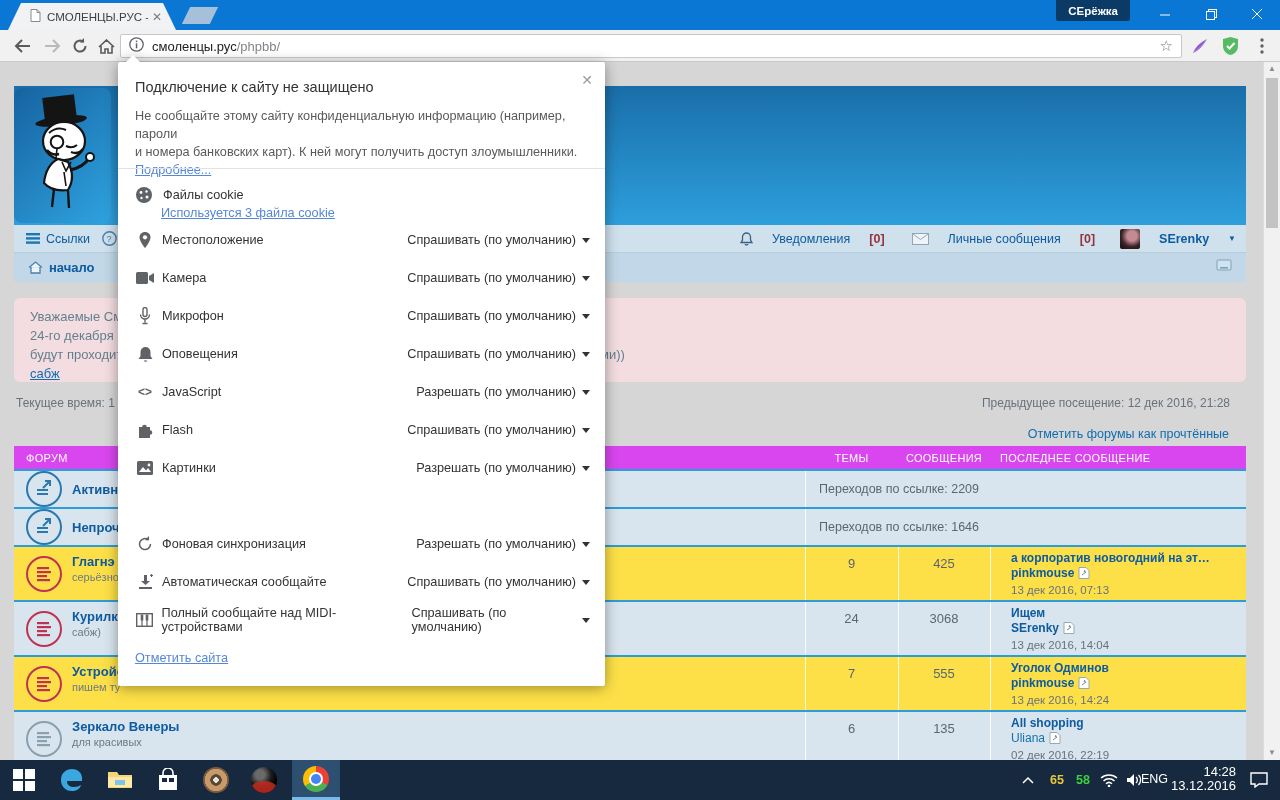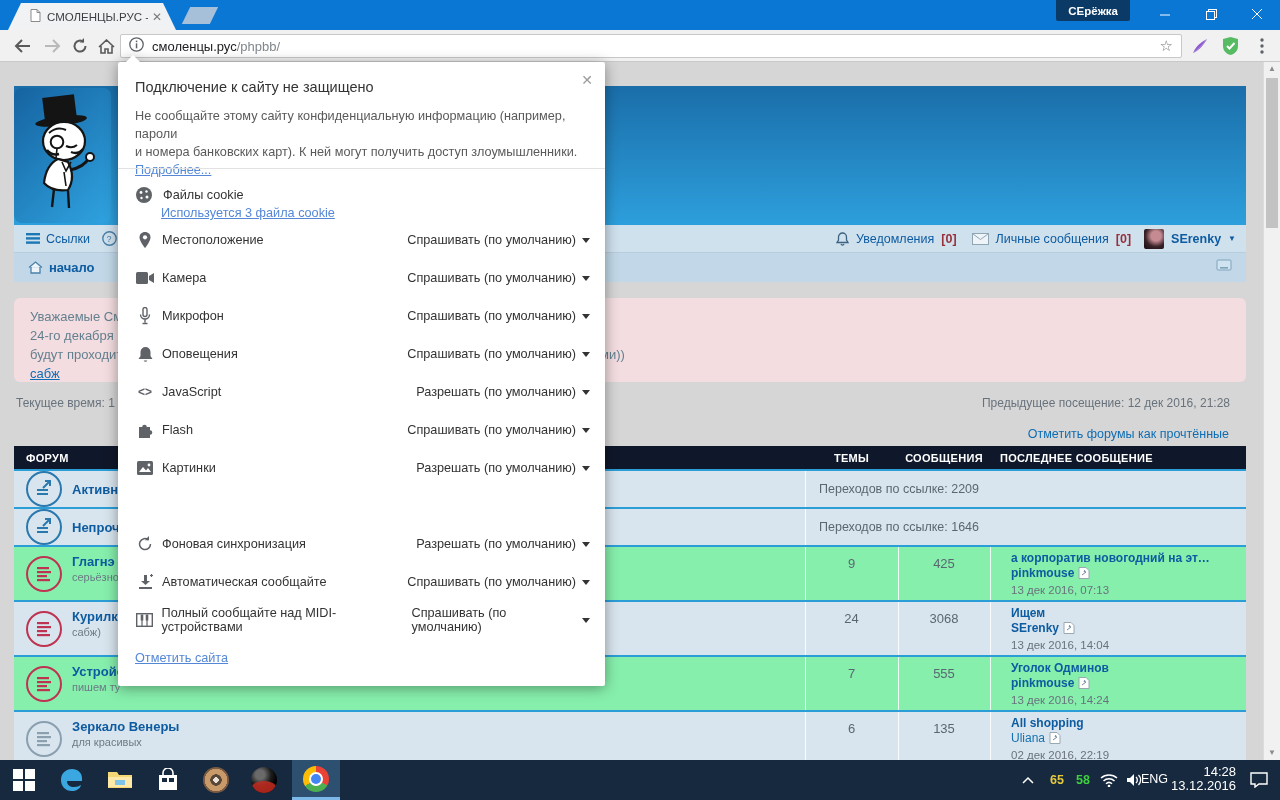--- a/index.html
+++ b/index.html
@@ -53,46 +53,46 @@
   .logo{position:absolute;left:0;top:2px;width:97px;height:135px;border-radius:8px;
         background:linear-gradient(135deg,#1563a0,#2fa3e0)}
   .search-wrap{position:absolute;right:38px;top:42px;display:flex;height:28px}
   .search-input{width:150px;height:28px;border:1px solid #fff;border-radius:3px 0 0 3px;padding:0 8px;font-size:12.5px;
         font-family:"Liberation Sans",sans-serif;color:#555}
   .search-btn{width:29px;height:28px;background:#fff;border-left:1px solid #e0e0e0;display:flex;align-items:center;justify-content:center}
   .search-btn.last{border-radius:0 3px 3px 0}
   .navbar{position:absolute;left:14px;top:162px;width:1232px;height:28px;background:#d0e1ee;border-bottom:1px solid #b6cddd;
         display:flex;align-items:center;font-size:12.5px;color:#0d5ba0}
   .nav-left{display:flex;align-items:center;margin-left:12px;gap:6px}
-  .nav-right{display:flex;align-items:center;margin-left:auto;margin-right:10px;gap:7px}
+  .nav-right{display:flex;align-items:center;margin-left:auto;margin-right:10px;gap:19px}
   .count{font-weight:bold;color:#96313b}
   .uname{font-weight:bold}
   .crumbbar{position:absolute;left:14px;top:190px;width:1232px;height:29px;background:#c2d8e8;display:flex;align-items:center}
   .crumb-home{display:flex;align-items:center;gap:6px;margin-left:14px;font-size:13px;font-weight:bold;color:#0d5ba0}
   .crumb-right{margin-left:auto;margin-right:14px}
   .notice{position:absolute;left:14px;top:235px;width:1232px;height:84px;background:#f3dde1;border-radius:6px;
         padding:9px 16px;font-size:13px;line-height:19px;color:#64808f}
   .notice a{color:#0e6db3}
   .notice .frag-right{position:absolute;left:586px;top:47px}
   .meta-row{position:absolute;left:16px;top:333px;width:1230px;font-size:12px;color:#68727c}
   .meta-row .right{position:absolute;right:16px;top:0}
   .markread{position:absolute;right:34px;top:364px;font-size:12.5px;color:#0e6db3}
 
   
   .ftable{position:absolute;left:14px;top:383px;width:1232px}
-  .thead{position:relative;height:23px;background:#0f172a;color:#fff;font-size:11px;font-weight:bold;letter-spacing:.3px}
+  .thead{position:relative;height:23px;background:#d946ef;color:#fff;font-size:11px;font-weight:normal;letter-spacing:.3px}
   .thead .h-forum{position:absolute;left:12px;top:6px}
   .thead .h-topics{position:absolute;left:791px;width:93px;top:6px;text-align:center}
   .thead .h-posts{position:absolute;left:884px;width:92px;top:6px;text-align:center}
   .thead .h-last{position:absolute;left:986px;top:6px}
   .frow{position:relative;border-top:2px solid #2b9ed8}
   .frow.h40{height:38px}
   .frow.h57{height:55px}
   .frow.bg-a{background:#d9e5ee}
-  .frow.bg-b{background:#86efac}
+  .frow.bg-b{background:#fde047}
   .frow .sep{position:absolute;top:0;bottom:0;width:1px;background:rgba(255,255,255,.85)}
   .ficon{position:absolute;left:12px;top:50%;transform:translateY(-50%);width:36px;height:36px;border-radius:50%;
         background:#fff0;display:flex;align-items:center;justify-content:center}
   .ficon.link{border:2px solid #2a79ae}
   .ficon.unread{border:2px solid #bf3352}
   .ficon.read{border:2px solid #8aa0af}
   .fname{position:absolute;left:58px;top:7px;font-size:13px;font-weight:bold;color:#0d5ba0;white-space:nowrap}
   .fname.center{top:11px}
   .fdesc{position:absolute;left:58px;top:24px;font-size:11px;color:#6b7a85;white-space:nowrap}
   .fnote{position:absolute;left:805px;top:0;height:100%;display:flex;align-items:center;font-size:12.5px;color:#5a6772}

